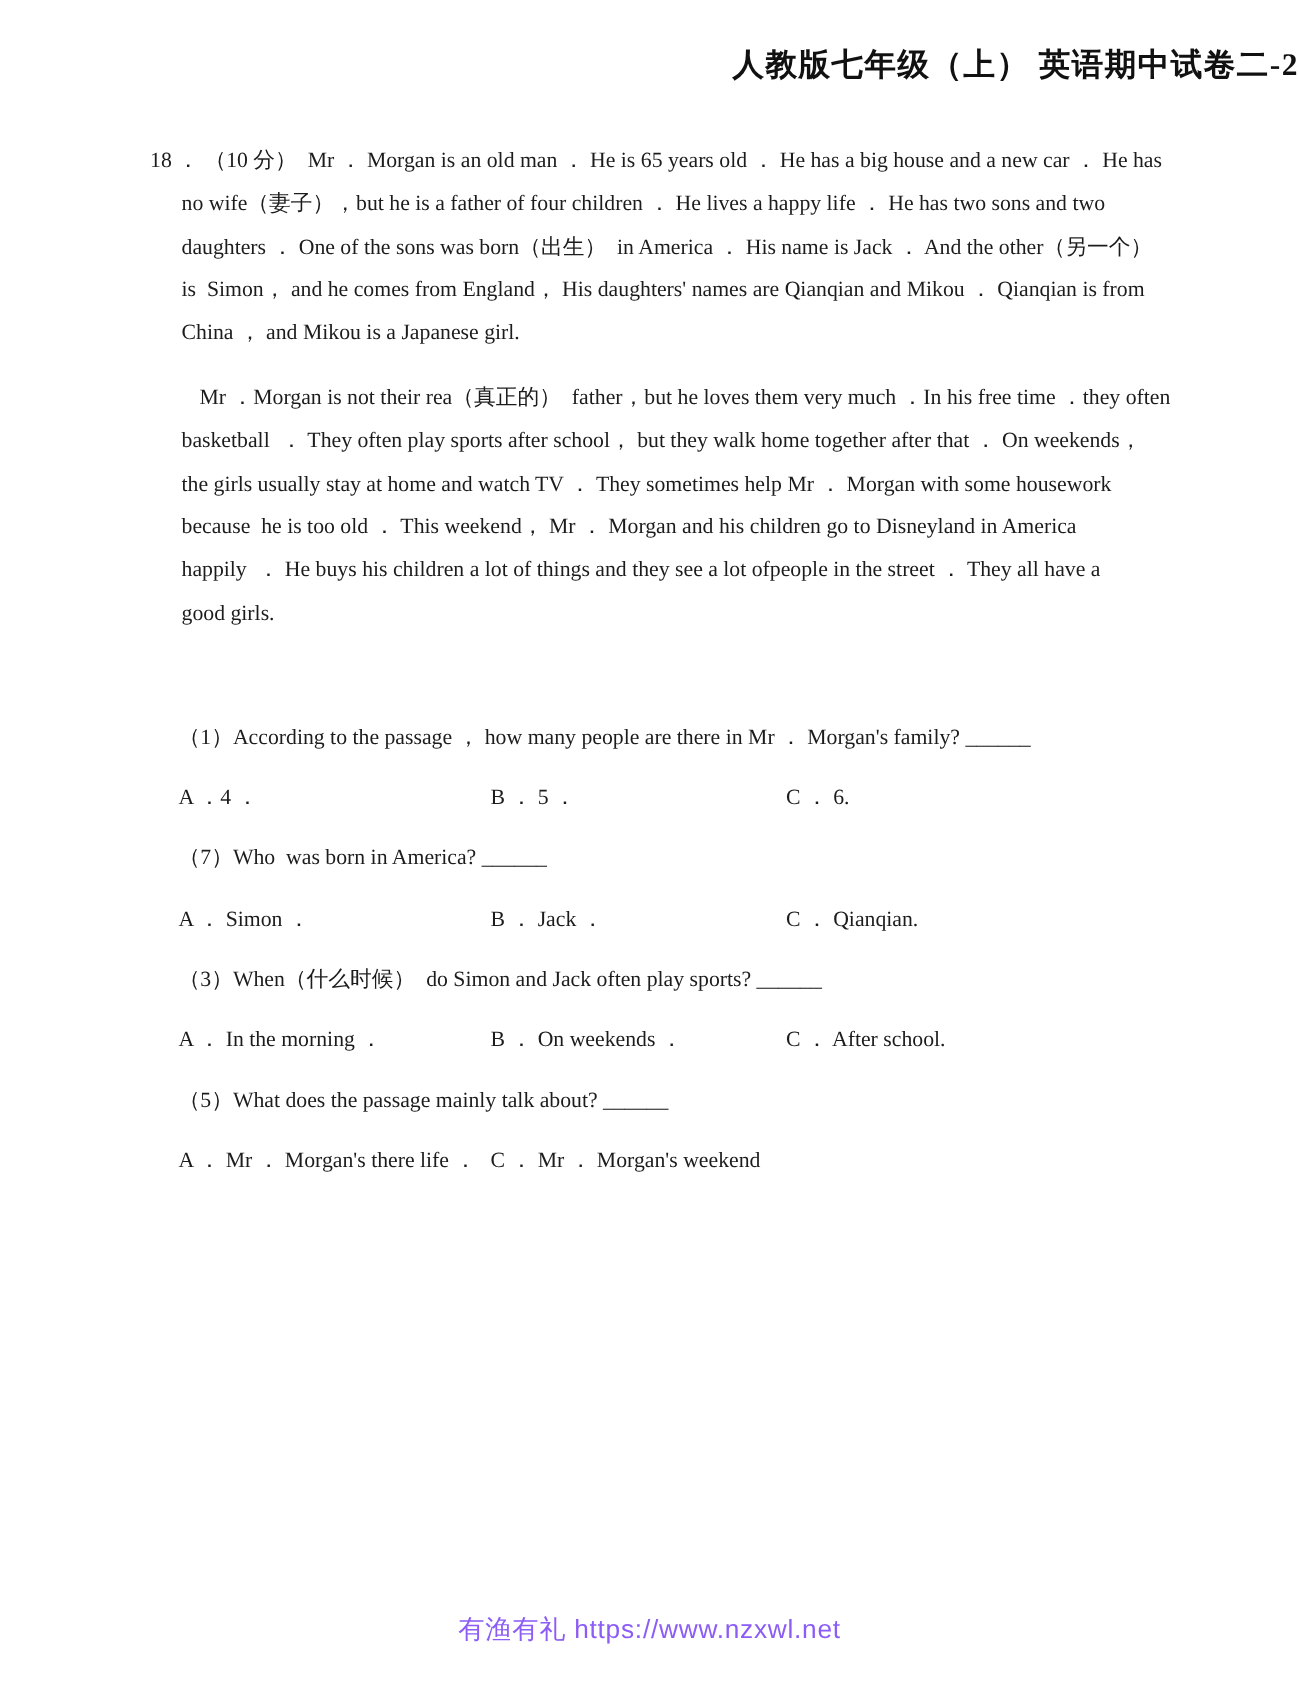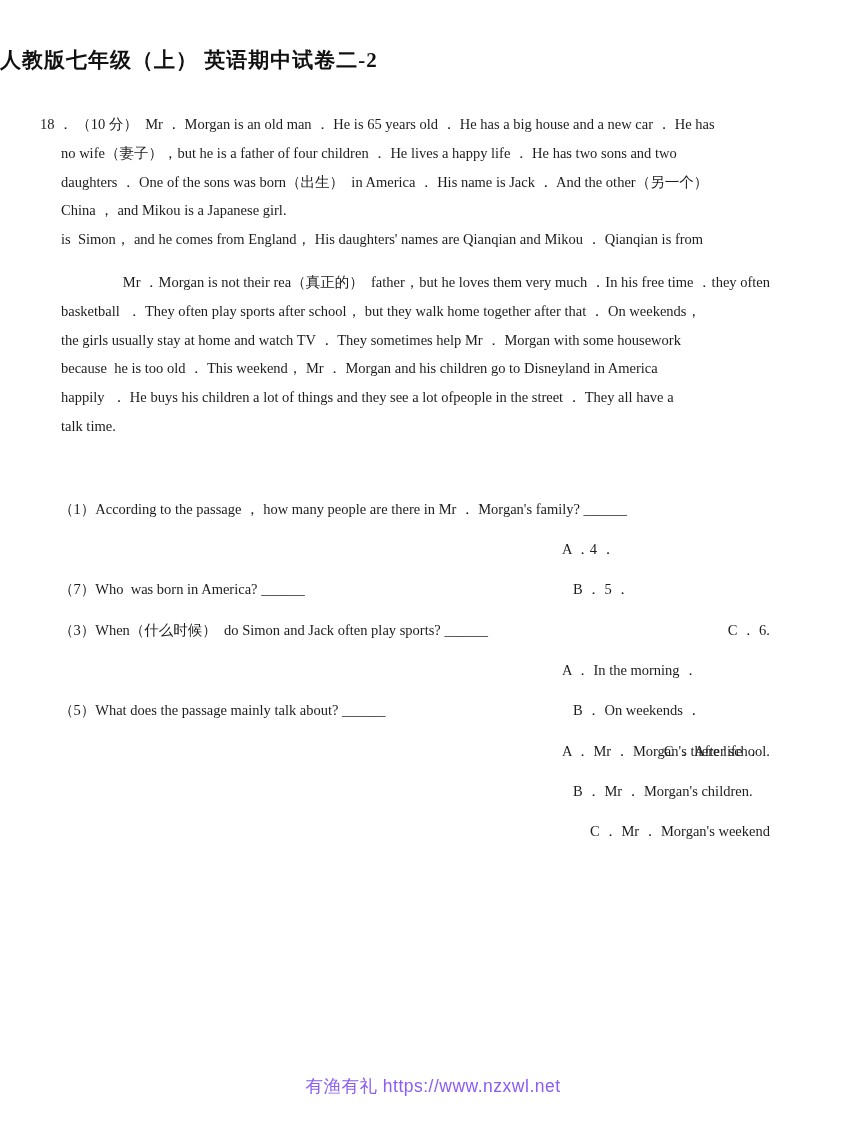--- a/index.html
+++ b/index.html
@@ -8,30 +8,30 @@
     position: relative;
     width: 866px;
     height: 1122px;
     margin: 0 auto;
     background: #ffffff;
     color: #1c1c1c;
     font-family: "Liberation Serif", "DejaVu Serif", serif;
     overflow: hidden;
   }
   .title {
-    padding-top: 46px;
-    text-align: left;
+    padding-top: 29px;
+    text-align: right;
     font-size: 21px;
     font-weight: bold;
     color: #111111;
     letter-spacing: 1px;
     white-space: pre;
   }
   .content {
-    margin: 0 96px 0 40px;
+    margin: 0 96px 0 100px;
     font-size: 14.5px;
   }
   .para { margin: 0; }
   .para .line {
     white-space: pre;
     line-height: 28.8px;
     height: 28.8px;
   }
   .para1 { margin-top: 36px; }
   .para1 .line.rest { padding-left: 21px; }
@@ -42,21 +42,20 @@
   .qline {
     white-space: pre;
     line-height: 40.3px;
     height: 40.3px;
   }
   .opts {
     display: flex;
     align-items: flex-end;
     line-height: 40.3px;
     height: 40.3px;
-    flex-direction: column;
   }
   .opts .opt { white-space: pre; }
   .opts .opt-a { min-width: 208px; }
   .opts .opt-b { min-width: 197px; }
   .footer {
     position: absolute;
     left: 0;
     bottom: 24px;
     width: 100%;
     text-align: center;
@@ -73,63 +72,67 @@
 <div class="page">
 
   <div class="title">人教版七年级（上） 英语期中试卷二-2</div>
 
   <div class="content">
 
     <div class="para para1">
       <div class="line first">18 ． （10 分）  Mr ． Morgan is an old man ． He is 65 years old ． He has a big house and a new car ． He has</div>
       <div class="line rest">no wife（妻子），but he is a father of four children ． He lives a happy life ． He has two sons and two</div>
       <div class="line rest">daughters ． One of the sons was born（出生）  in America ． His name is Jack ． And the other（另一个）</div>
+      <div class="line rest">is  Simon， and he comes from England， His daughters' names are Qianqian and Mikou ． Qianqian is from</div>
       <div class="line rest">China ， and Mikou is a Japanese girl.</div>
-      <div class="line rest">is  Simon， and he comes from England， His daughters' names are Qianqian and Mikou ． Qianqian is from</div>
     </div>
 
     <div class="para para2">
       <div class="line first">Mr ．Morgan is not their rea（真正的）  father，but he loves them very much ．In his free time ．they often</div>
       <div class="line rest">basketball  ． They often play sports after school， but they walk home together after that ． On weekends，</div>
       <div class="line rest">the girls usually stay at home and watch TV ． They sometimes help Mr ． Morgan with some housework</div>
       <div class="line rest">because  he is too old ． This weekend， Mr ． Morgan and his children go to Disneyland in America</div>
       <div class="line rest">happily  ． He buys his children a lot of things and they see a lot ofpeople in the street ． They all have a</div>
-      <div class="line rest">talk time.</div>
+      <div class="line rest">good girls.</div>
     </div>
 
     <div class="questions">
 
       <div class="q-block">
         <div class="qline">（1）According to the passage ， how many people are there in Mr ． Morgan's family? ______</div>
         <div class="opts">
           <span class="opt opt-a">A ．4 ．</span>
           <span class="opt opt-b">B ． 5 ．</span>
           <span class="opt opt-c">C ． 6.</span>
         </div>
       </div>
 
       <div class="q-block">
         <div class="qline">（7）Who  was born in America? ______</div>
+        <div class="opts">
+          <span class="opt opt-a">A ． Simon ．</span>
+          <span class="opt opt-b">B ． Jack ．</span>
+          <span class="opt opt-c">C ． Qianqian.</span>
+        </div>
       </div>
 
       <div class="q-block">
         <div class="qline">（3）When（什么时候）  do Simon and Jack often play sports? ______</div>
         <div class="opts">
           <span class="opt opt-a">A ． In the morning ．</span>
           <span class="opt opt-b">B ． On weekends ．</span>
           <span class="opt opt-c">C ． After school.</span>
         </div>
       </div>
 
 
       <div class="q-block">
         <div class="qline">（5）What does the passage mainly talk about? ______</div>
         <div class="opts">
           <span class="opt opt-a">A ． Mr ． Morgan's there life ．</span>
-          <span class="opt opt-b">B ． Mr ． Morgan's children.</span>
           <span class="opt opt-c">C ． Mr ． Morgan's weekend</span>
         </div>
       </div>
 
     </div>
   </div>
 
   <div class="footer">有渔有礼 https://www.nzxwl.net</div>
 
 </div>

